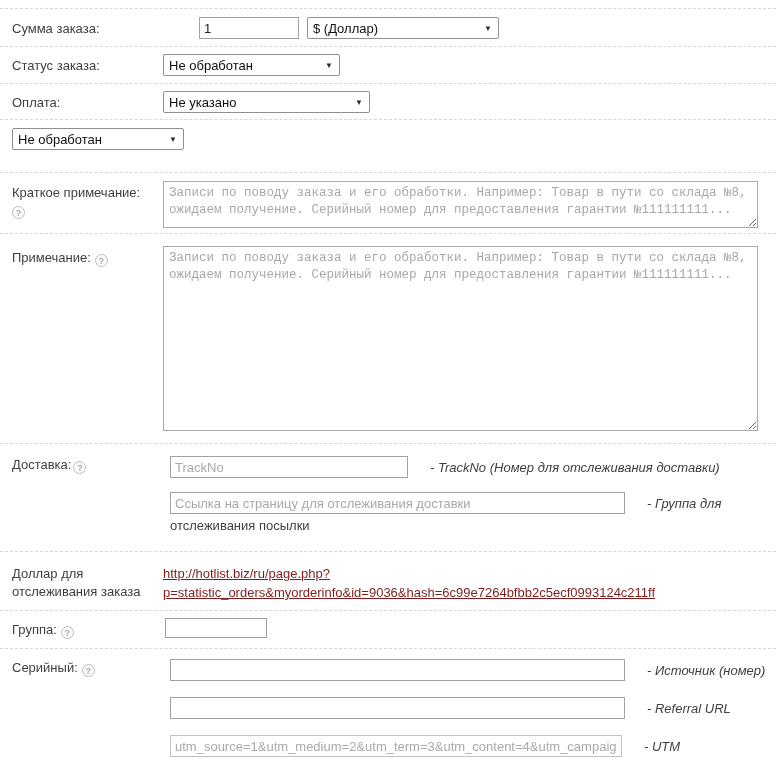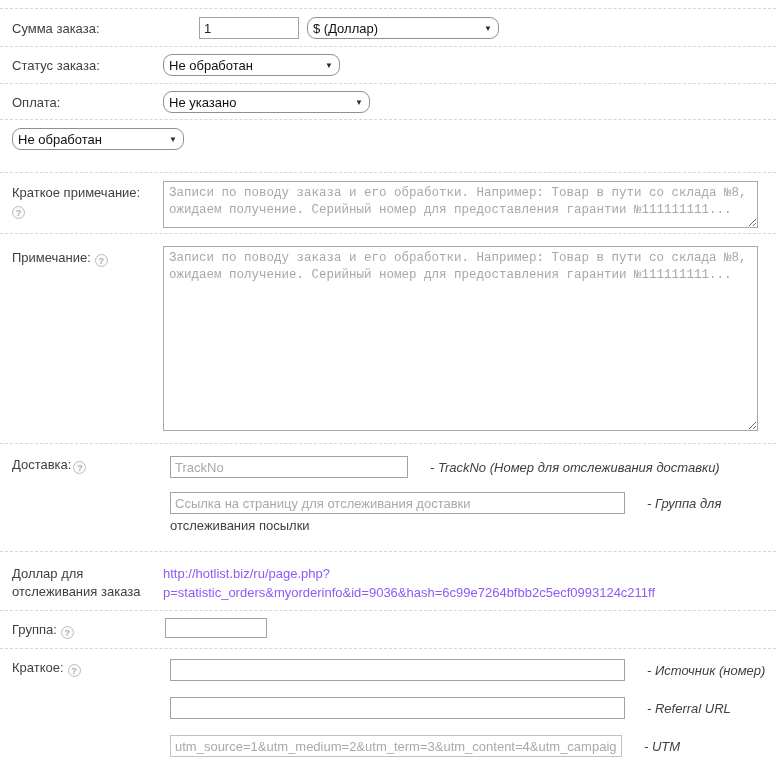--- a/index.html
+++ b/index.html
@@ -33,21 +33,21 @@
   .ti {
     height:22px; border:1px solid #a2a2a2; background:#fff;
     font-family:"Liberation Sans", sans-serif; font-size:13px; color:#222;
     padding:1px 4px; vertical-align:middle;
   }
   .ti::placeholder { color:#a9a9a9; opacity:1; }
   .ti-small { height:20px; }
 
   .sel {
     display:inline-flex; align-items:center; justify-content:space-between;
-    height:22px; border:1px solid #8f8f8f; border-radius:9px; background:#fff;
+    height:22px; border:1px solid #8f8f8f; border-radius:2px; background:#fff;
     padding:0 6px 0 5px; color:#101010; cursor:default; vertical-align:middle;
   }
   .sel-arrow { font-size:8px; color:#2b2b2b; margin-left:8px; flex:0 0 auto; }
 
   .ta {
     display:block; border:1px solid #a9a9a9; background:#fff;
     font-family:"Liberation Mono","DejaVu Sans Mono",monospace;
     font-size:12.5px; line-height:17px; color:#9e9e9e;
     padding:3px 5px; width:595px; resize:both;
   }
@@ -67,21 +67,21 @@
   .field-line { display:flex; align-items:center; }
   .indent7 { margin-left:7px; }
   .indent2 { margin-left:2px; }
 
   #trackno-input { width:238px; }
   #trackurl-input { width:455px; }
   .delivery-gap { height:14px; }
   .delivery-line2-text { margin:4px 0 0 7px; line-height:16px; }
 
   .link {
-    color:#8b5cf6; cursor:pointer;
+    color:#7f1d1d; text-decoration:underline; cursor:pointer;
     line-height:19px; display:inline-block; word-break:break-all;
   }
 
   #group-input { width:102px; }
 
   .src-input { width:455px; }
   .src-gap { height:16px; }
   #utm-input { border-color:#c2c2c2; width:452px; color:#a9a9a9; }
 </style>
 </head>
@@ -177,21 +177,21 @@
     <div class="row-label">
       <span>Группа:</span><span class="help">?</span>
     </div>
     <div class="row-field field-line">
       <input class="ti ti-small indent2" id="group-input" type="text" style="">
     </div>
   </div>
 
   <div class="row" id="row-source">
     <div class="row-label" style="padding-top:0;">
-      <span>Краткое:</span><span class="help">?</span>
+      <span>Серийный:</span><span class="help">?</span>
     </div>
     <div class="row-field">
       <div class="field-line">
         <input class="ti indent7 src-input" type="text" style="">
         <span class="hint">- Источник (номер)</span>
       </div>
       <div class="src-gap"></div>
       <div class="field-line">
         <input class="ti indent7 src-input" type="text" style="">
         <span class="hint">- Referral URL</span>

